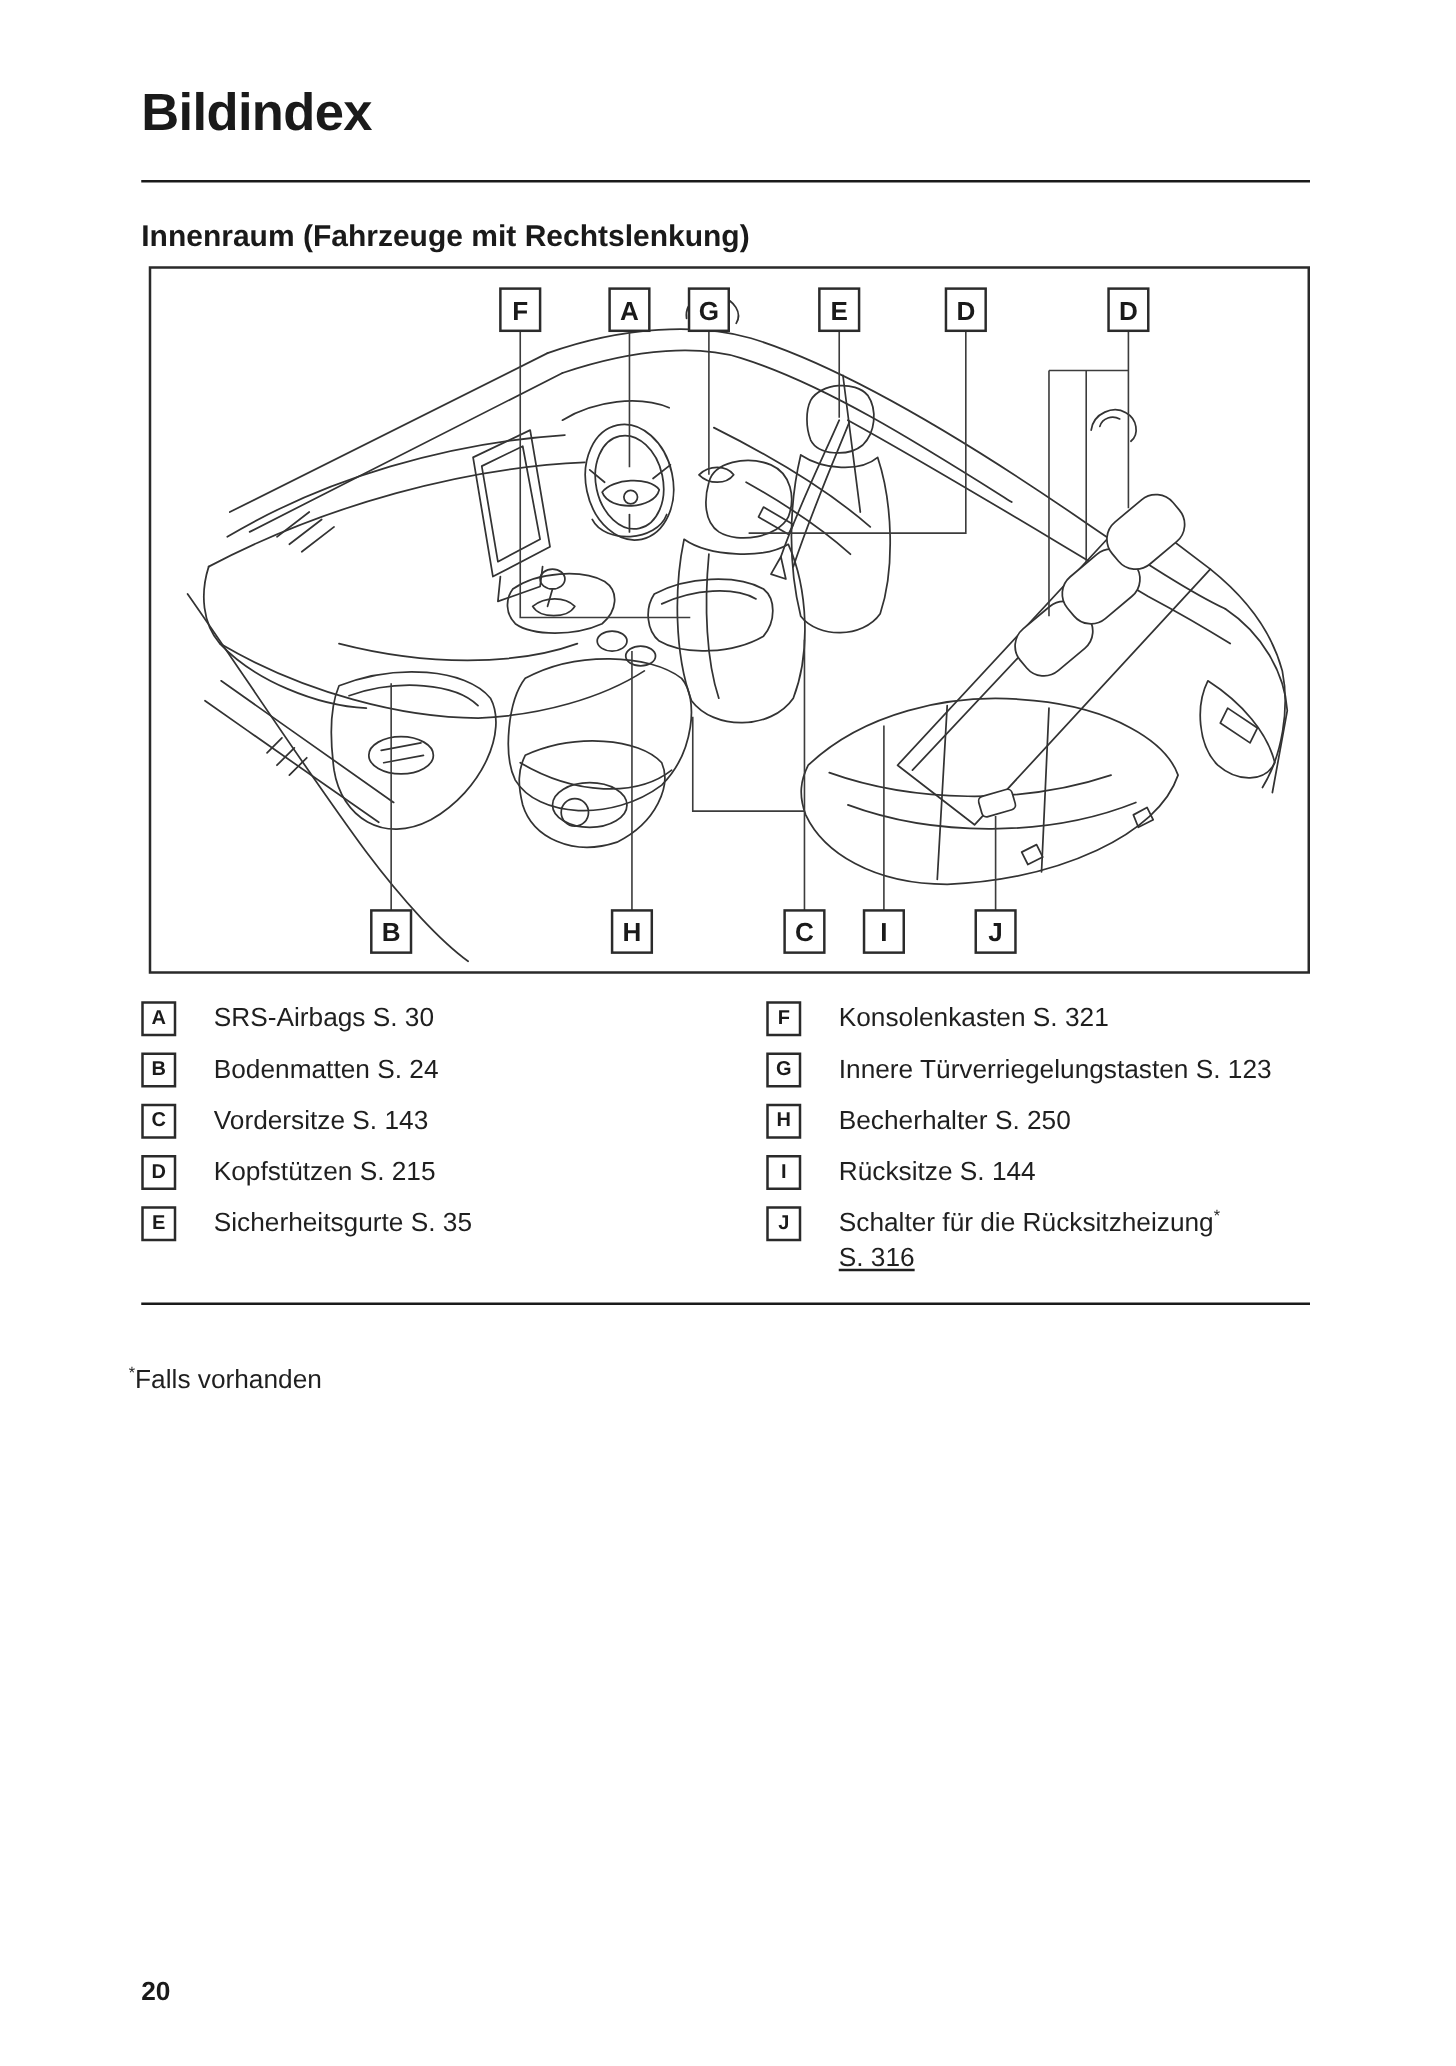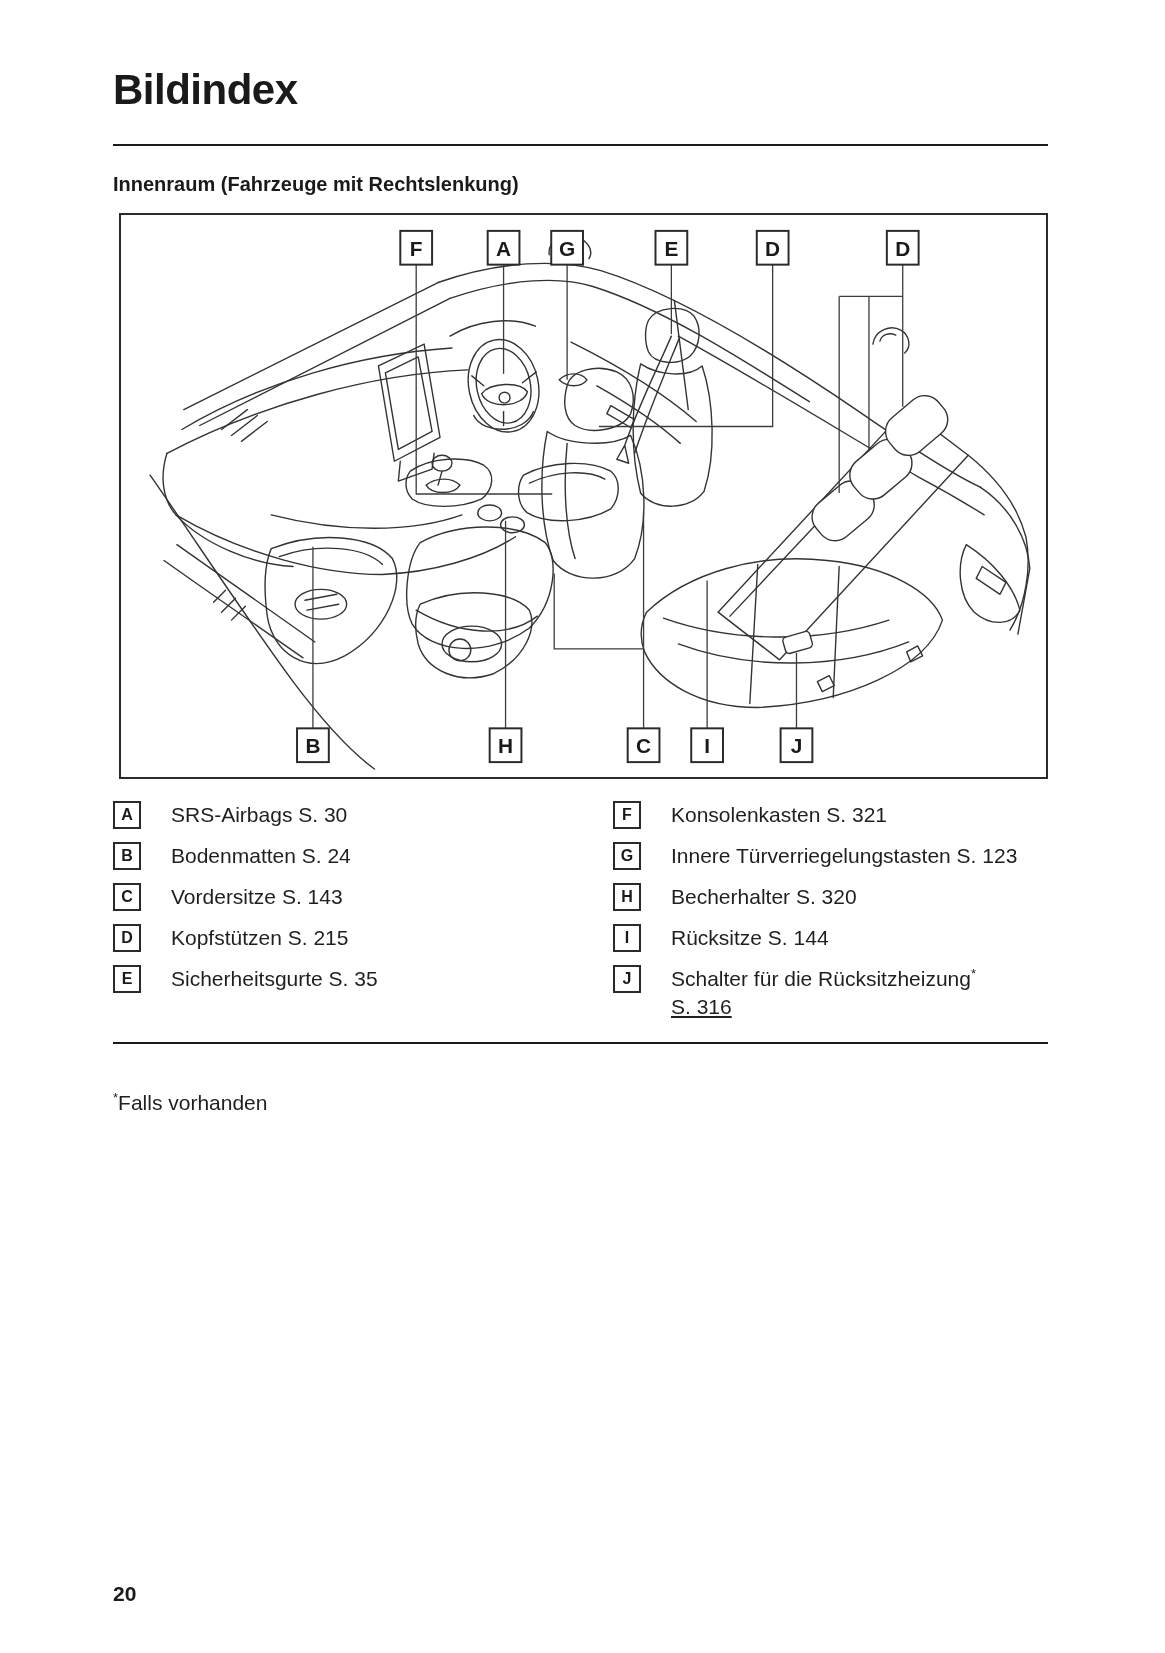--- a/index.html
+++ b/index.html
@@ -16,21 +16,21 @@
     position:absolute;left:113px;top:38px;
     font-size:42px;font-weight:700;letter-spacing:-0.5px;
   }
   .rule{
     position:absolute;left:113px;width:935px;height:2px;background:#1a1a1a;
   }
   .rule-top{top:144px;}
   .rule-bottom{top:1042px;}
   .section-heading{
     position:absolute;left:113px;top:156px;
-    font-size:20px;font-weight:700;
+    font-size:24px;font-weight:700;
   }
   .diagram-frame{
     position:absolute;left:119px;top:213px;width:929px;height:566px;
     border:2px solid #2a2a2a;box-sizing:border-box;background:#fff;
   }
   .diagram-frame svg{display:block;width:100%;height:100%;}
   .legend-col{position:absolute;top:801px;}
   .legend-col.left{left:113px;}
   .legend-col.right{left:613px;}
   .legend-row{
@@ -42,21 +42,21 @@
     font-size:16px;font-weight:700;
     display:flex;align-items:center;justify-content:center;
     background:#fff;
   }
   .legend-text{
     margin-left:30px;font-size:21px;line-height:28px;color:#1f1f1f;
   }
   .legend-sup{font-size:13px;vertical-align:super;line-height:1;}
   .legend-line2{font-size:21px;line-height:27px;color:#1f1f1f;text-decoration:underline;}
   .footnote{
-    position:absolute;left:113px;top:1090px;font-size:21px;color:#1f1f1f;
+    position:absolute;left:103px;top:1090px;font-size:21px;color:#1f1f1f;
   }
   .footnote sup{font-size:13px;vertical-align:super;}
   .page-number{
     position:absolute;left:113px;top:1582px;font-size:21px;font-weight:700;
   }
   .callout-text{
     font-family:"Liberation Sans",sans-serif;font-size:21px;font-weight:700;fill:#1a1a1a;
   }
 </style>
 </head>
@@ -269,21 +269,21 @@
     <div class="legend-row">
       <span class="key-box">F</span>
       <span class="legend-text">Konsolenkasten S. 321</span>
     </div>
     <div class="legend-row">
       <span class="key-box">G</span>
       <span class="legend-text">Innere Türverriegelungstasten S. 123</span>
     </div>
     <div class="legend-row">
       <span class="key-box">H</span>
-      <span class="legend-text">Becherhalter S. 320</span>
+      <span class="legend-text">Becherhalter S. 250</span>
     </div>
     <div class="legend-row">
       <span class="key-box">I</span>
       <span class="legend-text">Rücksitze S. 144</span>
     </div>
     <div class="legend-row">
       <span class="key-box">J</span>
       <span class="legend-text">
         <span>Schalter für die Rücksitzheizung</span><sup class="legend-sup">*</sup>
         <div class="legend-line2">S. 316</div>

